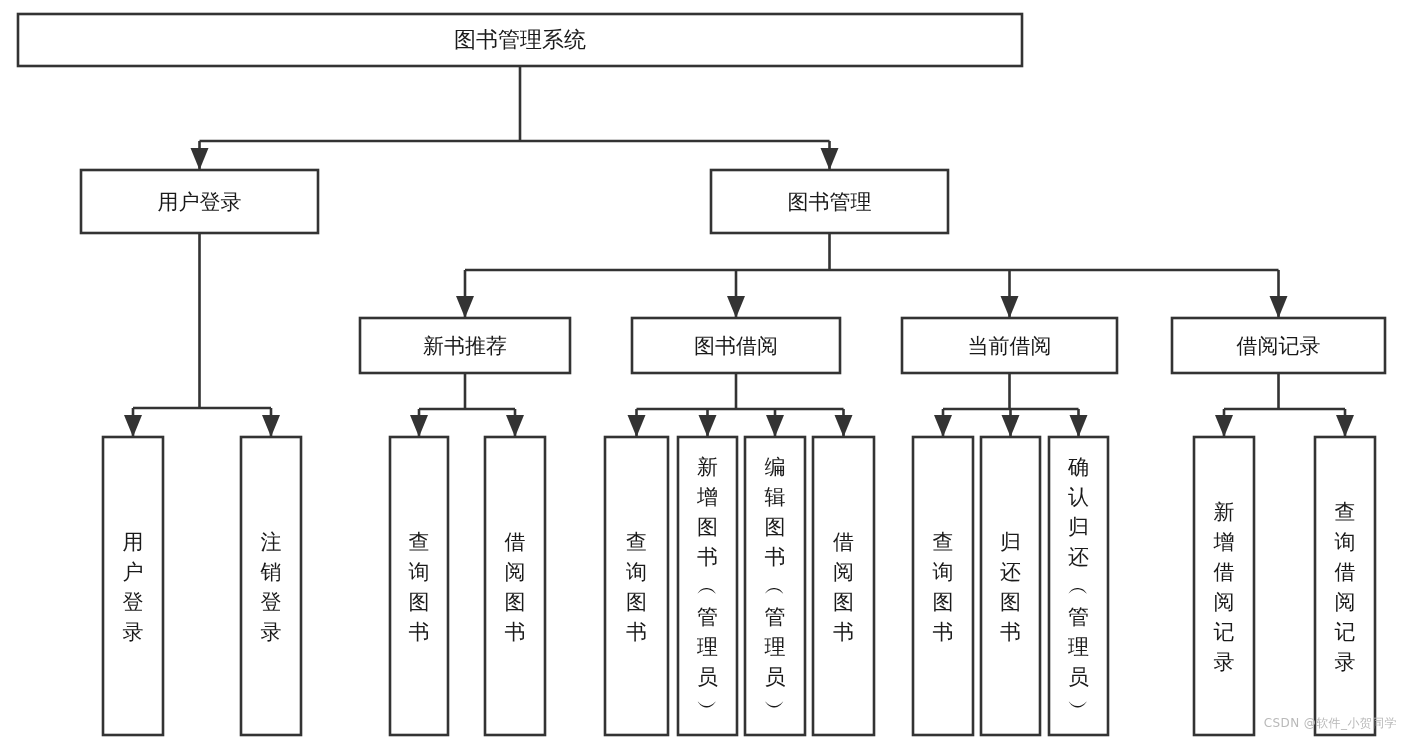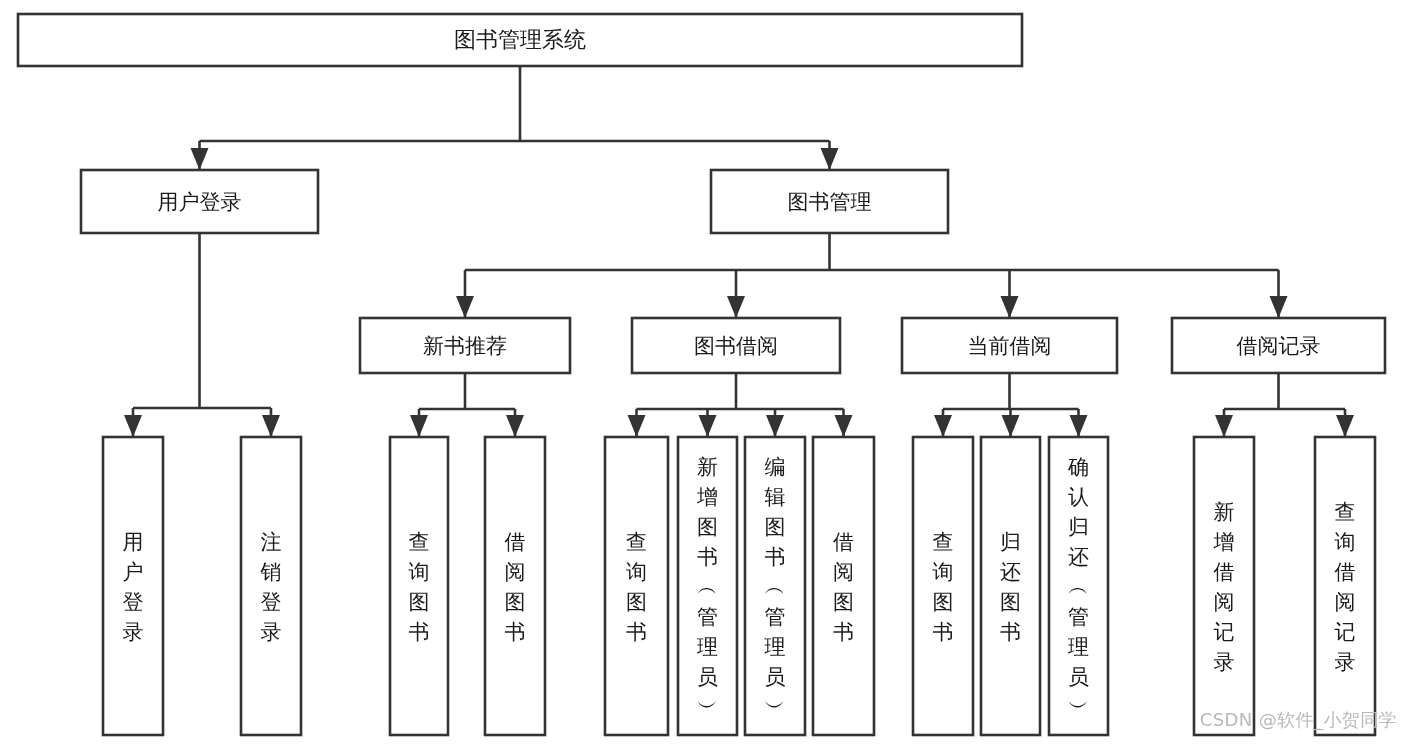--- a/index.html
+++ b/index.html
@@ -58,21 +58,21 @@
     font-family: "DejaVu Sans", "Liberation Sans", sans-serif;
     font-size: 21px;
     fill: #1a1a1a;
     text-anchor: middle;
   }
   .watermark {
     position: absolute;
     right: 8px;
     bottom: 5px;
     color: #b9b9b9;
-    font-size: 18px;
+    font-size: 12px;
     font-family: "DejaVu Sans", "Liberation Sans", sans-serif;
     letter-spacing: 0.4px;
     white-space: nowrap;
     user-select: none;
   }
 </style>
 </head>
 <body>
 
 <div id="diagram-root">

